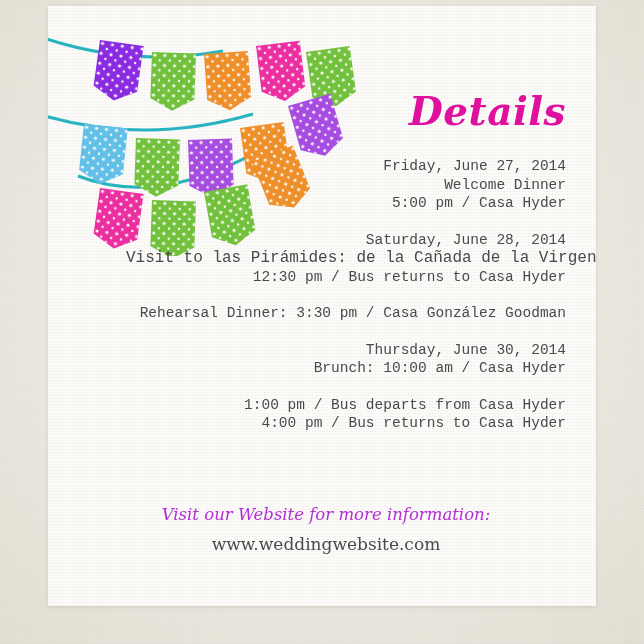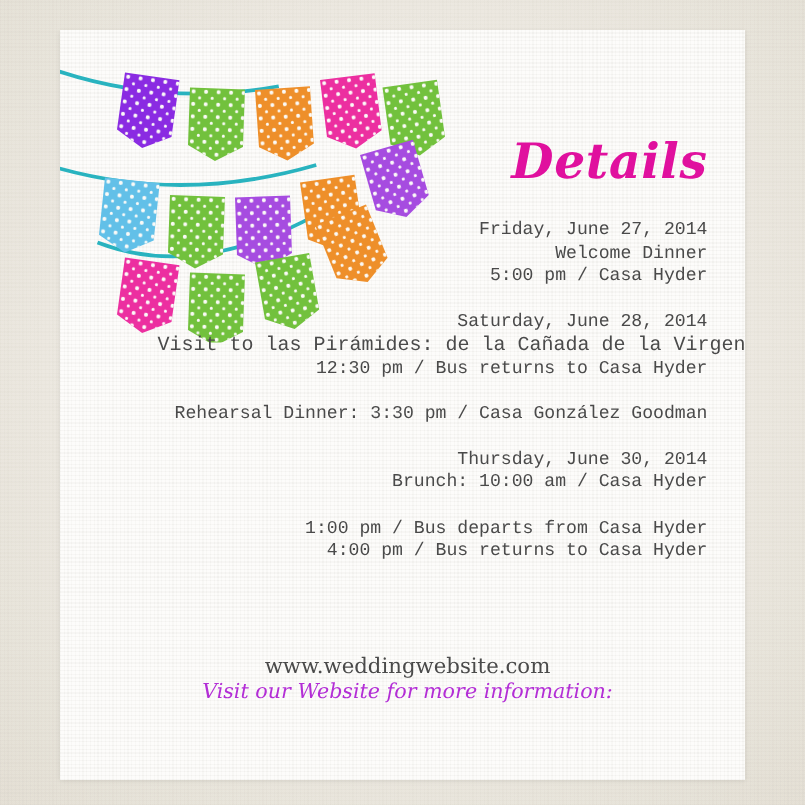--- a/index.html
+++ b/index.html
@@ -19,21 +19,21 @@
     height: 644px;
     background:
       repeating-linear-gradient(0deg, rgba(0,0,0,0.012) 0px, rgba(0,0,0,0.012) 1px, rgba(255,255,255,0.02) 1px, rgba(255,255,255,0.02) 3px),
       repeating-linear-gradient(90deg, rgba(0,0,0,0.012) 0px, rgba(0,0,0,0.012) 1px, rgba(255,255,255,0.02) 1px, rgba(255,255,255,0.02) 3px),
       radial-gradient(circle at 50% 45%, #f3f0ea 0%, #ece8df 60%, #e3ded3 100%);
   }
   
   #card {
     position: absolute;
     left: 48px;
-    top: 24px;
+    top: 6px;
     width: 548px;
     height: 600px;
     background:
       repeating-linear-gradient(0deg, rgba(0,0,0,0.018) 0px, rgba(0,0,0,0.018) 1px, rgba(255,255,255,0.25) 1px, rgba(255,255,255,0.25) 3px),
       repeating-linear-gradient(90deg, rgba(0,0,0,0.018) 0px, rgba(0,0,0,0.018) 1px, rgba(255,255,255,0.25) 1px, rgba(255,255,255,0.25) 3px),
       #fbfaf7;
     box-shadow: 0 1px 4px rgba(0,0,0,0.10);
   }
   
   #banner-art {
@@ -204,18 +204,18 @@
         <div class="line">Brunch: 10:00 am / Casa Hyder</div>
       </div>
 
       <div class="group">
         <div class="line">1:00 pm / Bus departs from Casa Hyder</div>
         <div class="line">4:00 pm / Bus returns to Casa Hyder</div>
       </div>
     </div>
 
     <div id="footer">
+      <div id="website-prompt">Visit our Website for more information:</div>
       <div id="website-url">www.weddingwebsite.com</div>
-      <div id="website-prompt">Visit our Website for more information:</div>
     </div>
 
   </div>
 </div>
 
 </body></html>

